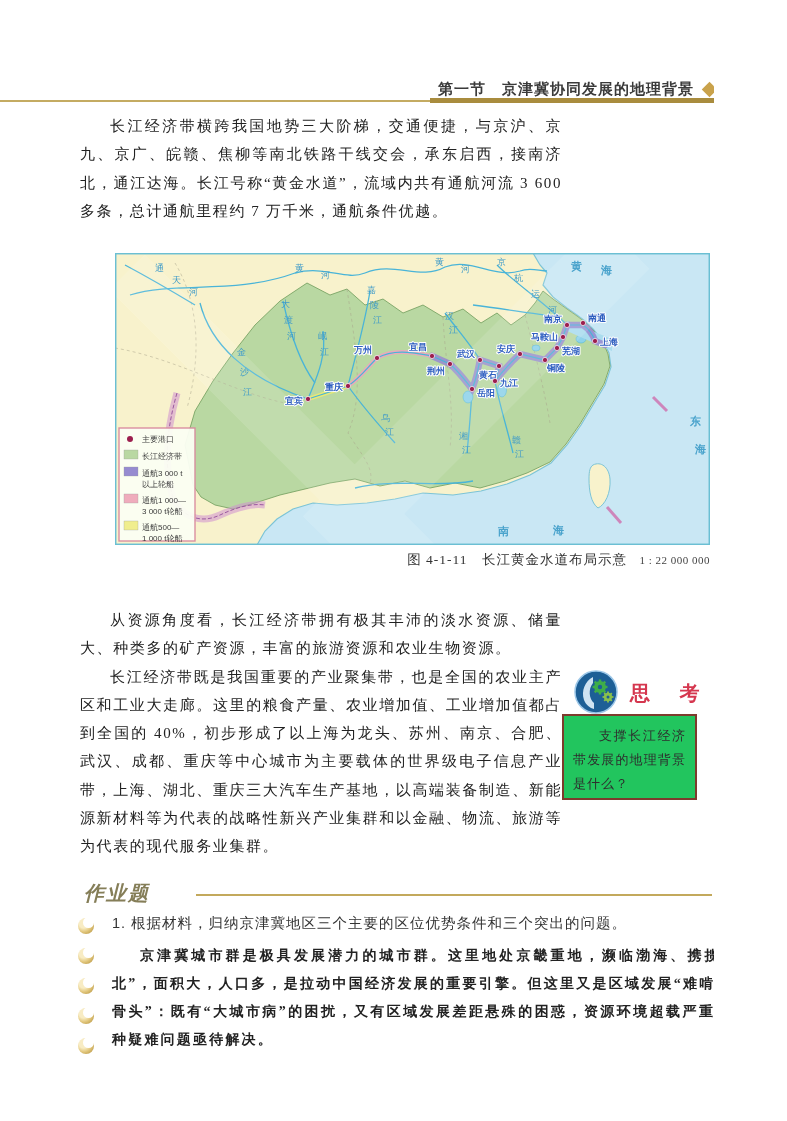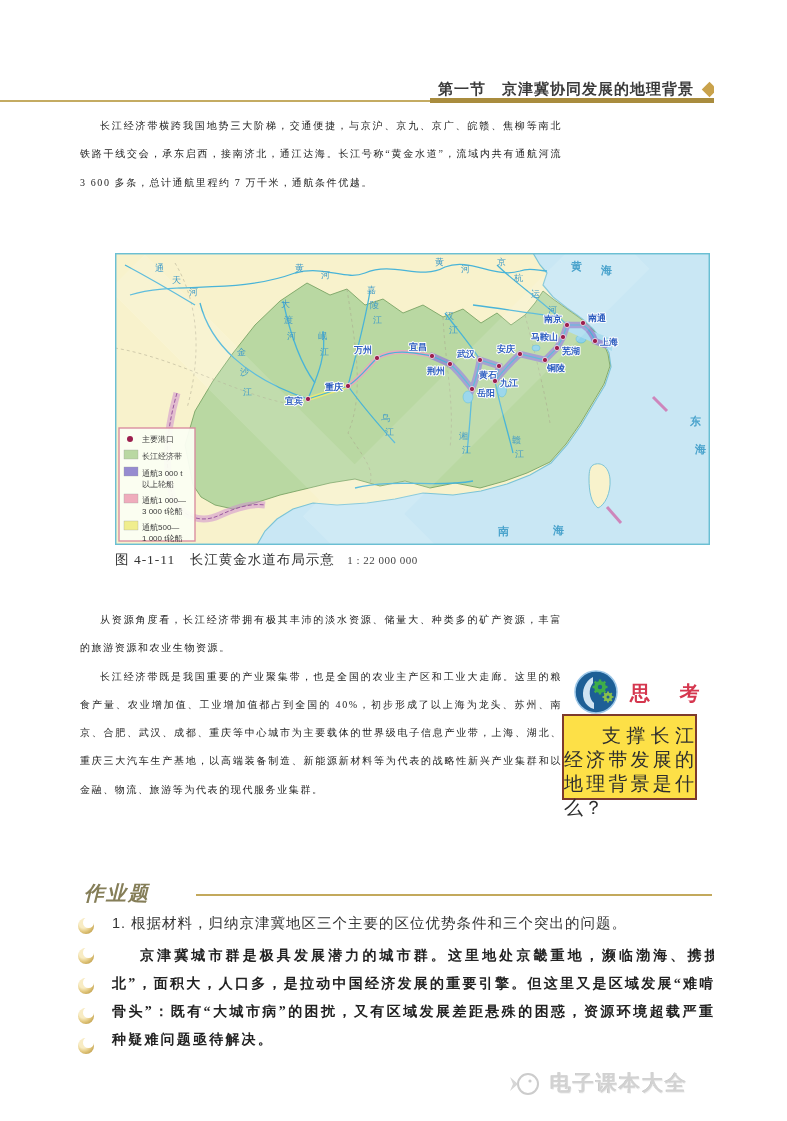--- a/index.html
+++ b/index.html
@@ -10,46 +10,46 @@
   .header{position:absolute;top:76px;left:0;width:787px;height:30px;}
   .header-row{position:absolute;right:32px;top:0;display:flex;align-items:center;gap:10px;}
   .header-title{font-family:"Liberation Sans","DejaVu Sans",sans-serif;font-weight:bold;
                 font-size:15px;color:#3a3a3a;letter-spacing:1px;}
   .header-diamond{width:11px;height:11px;background:#c9a24b;transform:rotate(45deg);}
   .header-pagenum{font-size:24px;font-weight:bold;color:#222;margin-left:6px;}
   .rule-thin{position:absolute;top:100px;left:0;width:430px;height:2px;background:#c4ab62;}
   .rule-thick{position:absolute;top:98px;left:430px;width:345px;height:5px;background:#a98c3e;}
 
   
-  .para{position:absolute;left:80px;width:482px;font-size:10px;line-height:28.3px;
+  .para{position:absolute;left:80px;width:482px;font-size:15px;line-height:28.3px;
         letter-spacing:1.6px;text-align:justify;color:#222;}
   .para p{margin:0;text-indent:2em;}
   #para-block-1{top:112px;}
   #para-block-2{top:606px;}
 
   
   .map-wrap{position:absolute;left:115px;top:253px;width:595px;height:292px;}
   .map-wrap svg{display:block;}
-  .figure-caption{position:absolute;left:115px;top:551px;width:595px;text-align:left;
+  .figure-caption{position:absolute;left:115px;top:551px;width:595px;text-align:right;
         font-size:13.5px;color:#333;letter-spacing:1px;}
   .figure-caption .scale{font-size:11px;letter-spacing:0.5px;margin-left:8px;color:#444;}
   .sea-label{font-family:"Liberation Serif","DejaVu Serif",serif;font-size:11px;font-weight:bold;
         fill:#4aa3cc;}
   .river-label{font-family:"Liberation Serif","DejaVu Serif",serif;font-size:9px;fill:#3f9bc8;}
   .port-label{font-family:"Liberation Sans","DejaVu Sans",sans-serif;font-size:9px;font-weight:bold;
         fill:#2f5fc0;paint-order:stroke;stroke:#ffffff;stroke-width:2px;stroke-linejoin:round;}
   .legend-label{font-family:"Liberation Sans","DejaVu Sans",sans-serif;font-size:8px;fill:#3c3c3c;}
 
   
   .think-icon{position:absolute;left:574px;top:670px;width:44px;height:44px;}
   .think-title{position:absolute;left:630px;top:680px;font-family:"Liberation Sans","DejaVu Sans",sans-serif;
         font-size:20px;font-weight:bold;color:#d5374f;letter-spacing:12px;}
-  .think-box{position:absolute;left:562px;top:714px;width:135px;height:86px;background:#fde047;
-        border:2px solid #7d3b2d;padding:8px 0;box-sizing:border-box;
-        font-size:19px;line-height:24px;letter-spacing:1px;color:#2e2e2e;}
+  .think-box{position:absolute;left:562px;top:714px;width:135px;height:86px;background:#22c55e;
+        border:2px solid #7d3b2d;padding:8px 9px;box-sizing:border-box;
+        font-size:13px;line-height:24px;letter-spacing:1px;color:#2e2e2e;}
   .think-box p{margin:0;text-indent:2em;text-align:justify;}
 
   
   .hw-title{position:absolute;left:84px;top:880px;font-family:"Liberation Sans","DejaVu Sans",sans-serif;
         font-size:20px;font-weight:bold;font-style:italic;color:#857e58;letter-spacing:2px;}
   .hw-rule{position:absolute;left:196px;top:894px;width:516px;height:2px;background:#c3a95c;}
   .hw-bullet{position:absolute;left:78px;width:16px;height:16px;border-radius:50%;
         background:radial-gradient(circle at 35% 35%, #f8ecc4 0 30%, #e3c87e 55%, #a8842e 100%);}
   .hw-bullet::after{content:"";position:absolute;left:5px;top:-1px;width:11px;height:11px;
         border-radius:50%;background:#ffffff;}
@@ -283,24 +283,14 @@
   <span class="hw-bullet" style="top:918px"></span>
   <span class="hw-bullet" style="top:948px"></span>
   <span class="hw-bullet" style="top:978px"></span>
   <span class="hw-bullet" style="top:1008px"></span>
   <span class="hw-bullet" style="top:1038px"></span>
   <div class="hw-q1">1. 根据材料，归纳京津冀地区三个主要的区位优势条件和三个突出的问题。</div>
   <div class="hw-material">
     <p>京津冀城市群是极具发展潜力的城市群。这里地处京畿重地，濒临渤海、携揽“三北”，面积大，人口多，是拉动中国经济发展的重要引擎。但这里又是区域发展“难啃的硬骨头”：既有“大城市病”的困扰，又有区域发展差距悬殊的困惑，资源环境超载严重，各种疑难问题亟待解决。</p>
   </div>
 
-  <div class="watermark">
-    <svg width="34" height="30" viewBox="0 0 34 30">
-      <g fill="none" stroke="#cccccc" stroke-width="2">
-        <circle cx="20" cy="16" r="10"></circle>
-        <path d="M10,16 L2,9 L5,16 L2,23 Z" fill="#d6d6d6" stroke="none"></path>
-        <circle cx="22" cy="13" r="1.6" fill="#cccccc" stroke="none"></circle>
-      </g>
-    </svg>
-    <span class="wm-text">电子课本大全</span>
-  </div>
 
 </div>
 
 </body></html>

